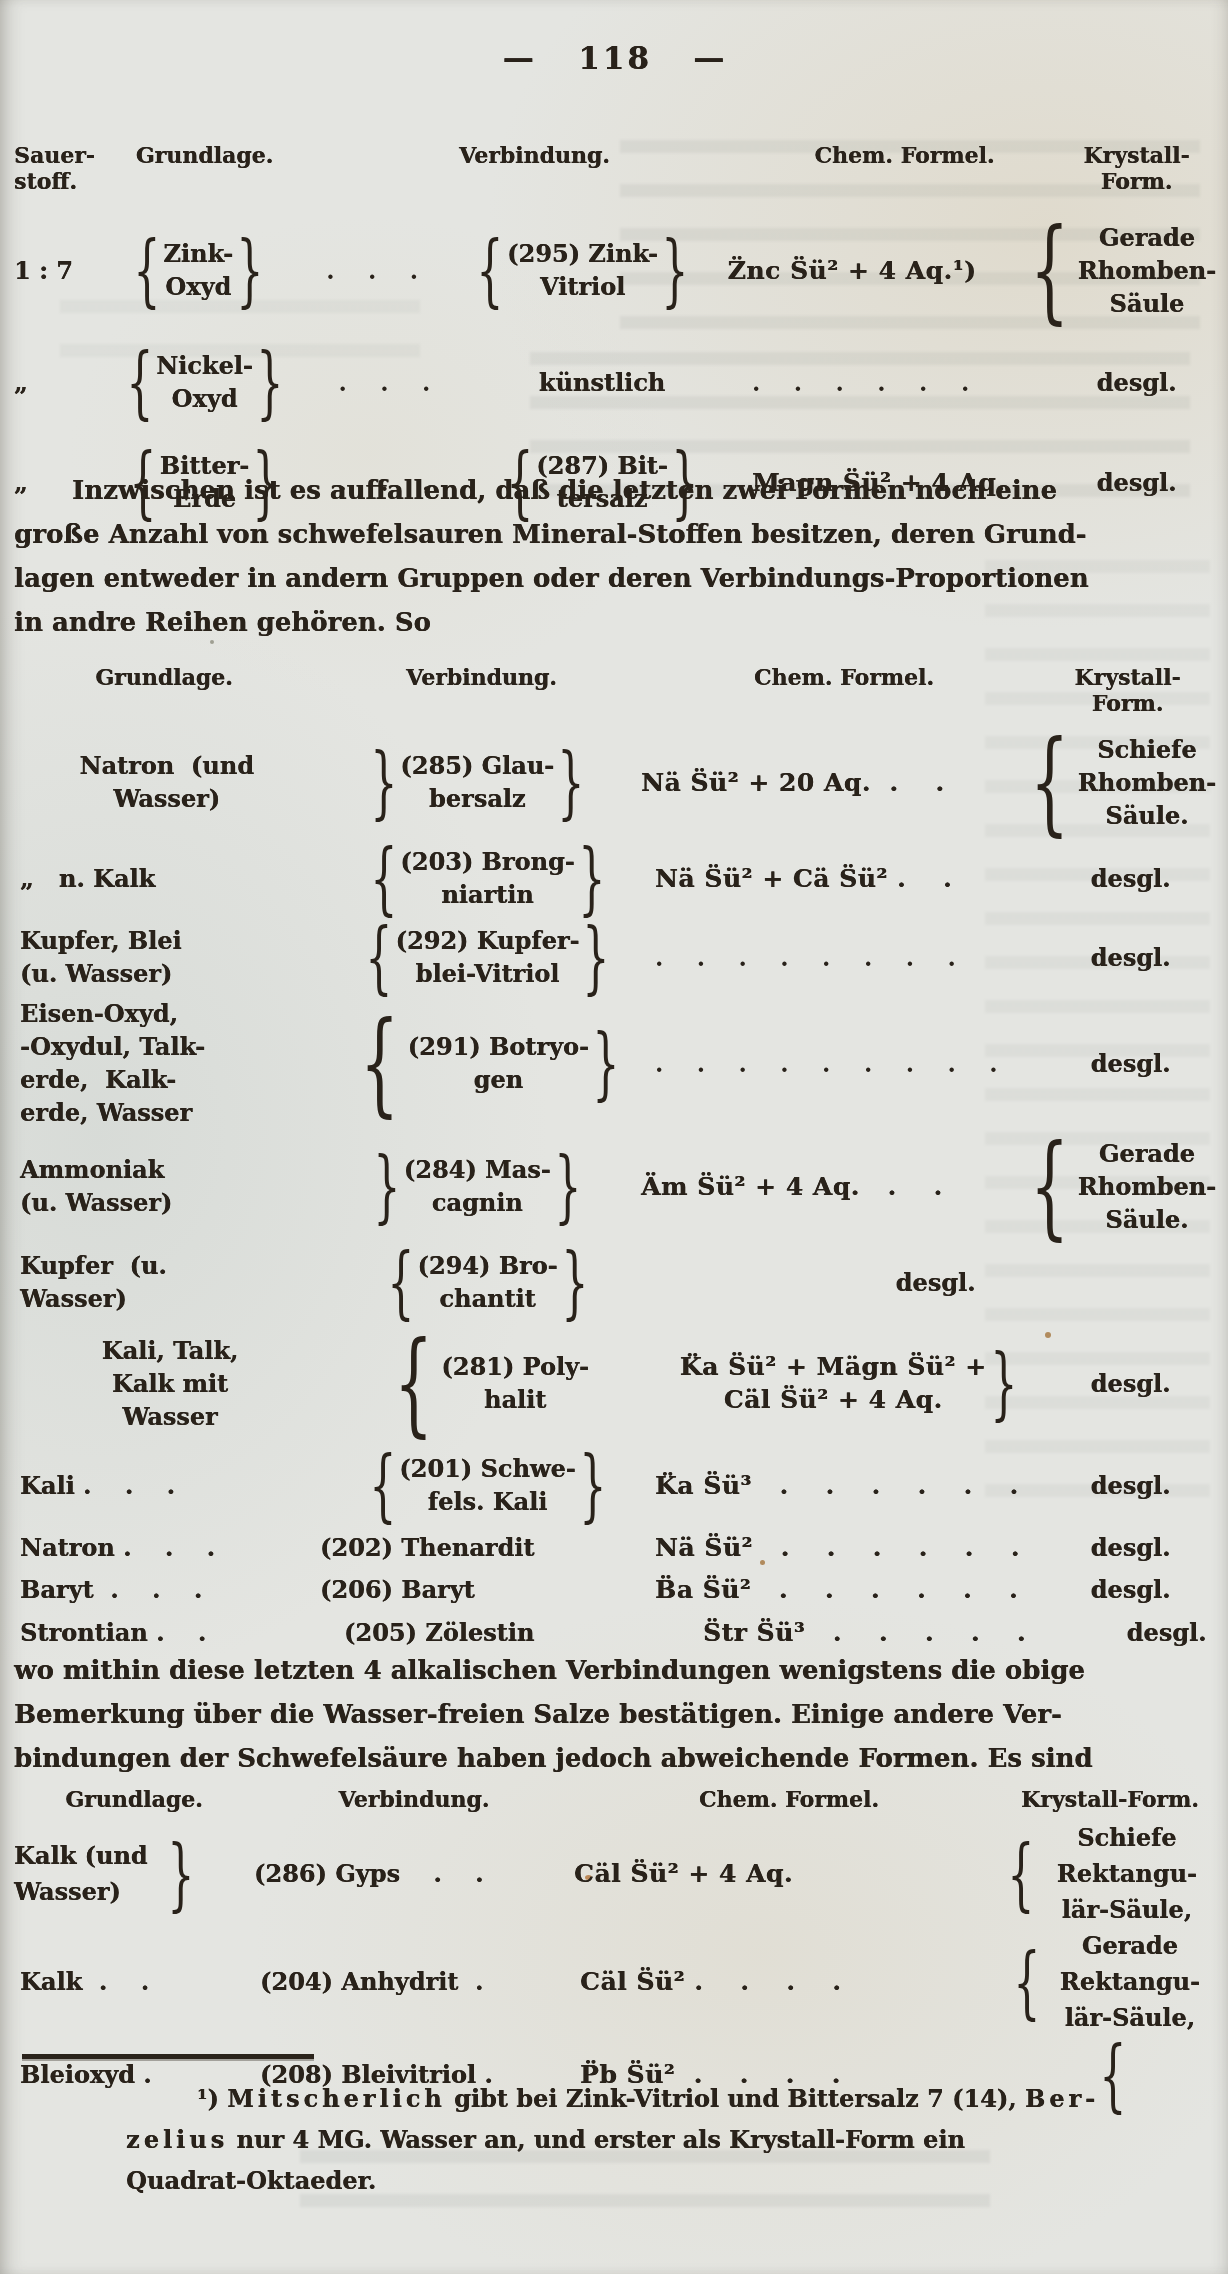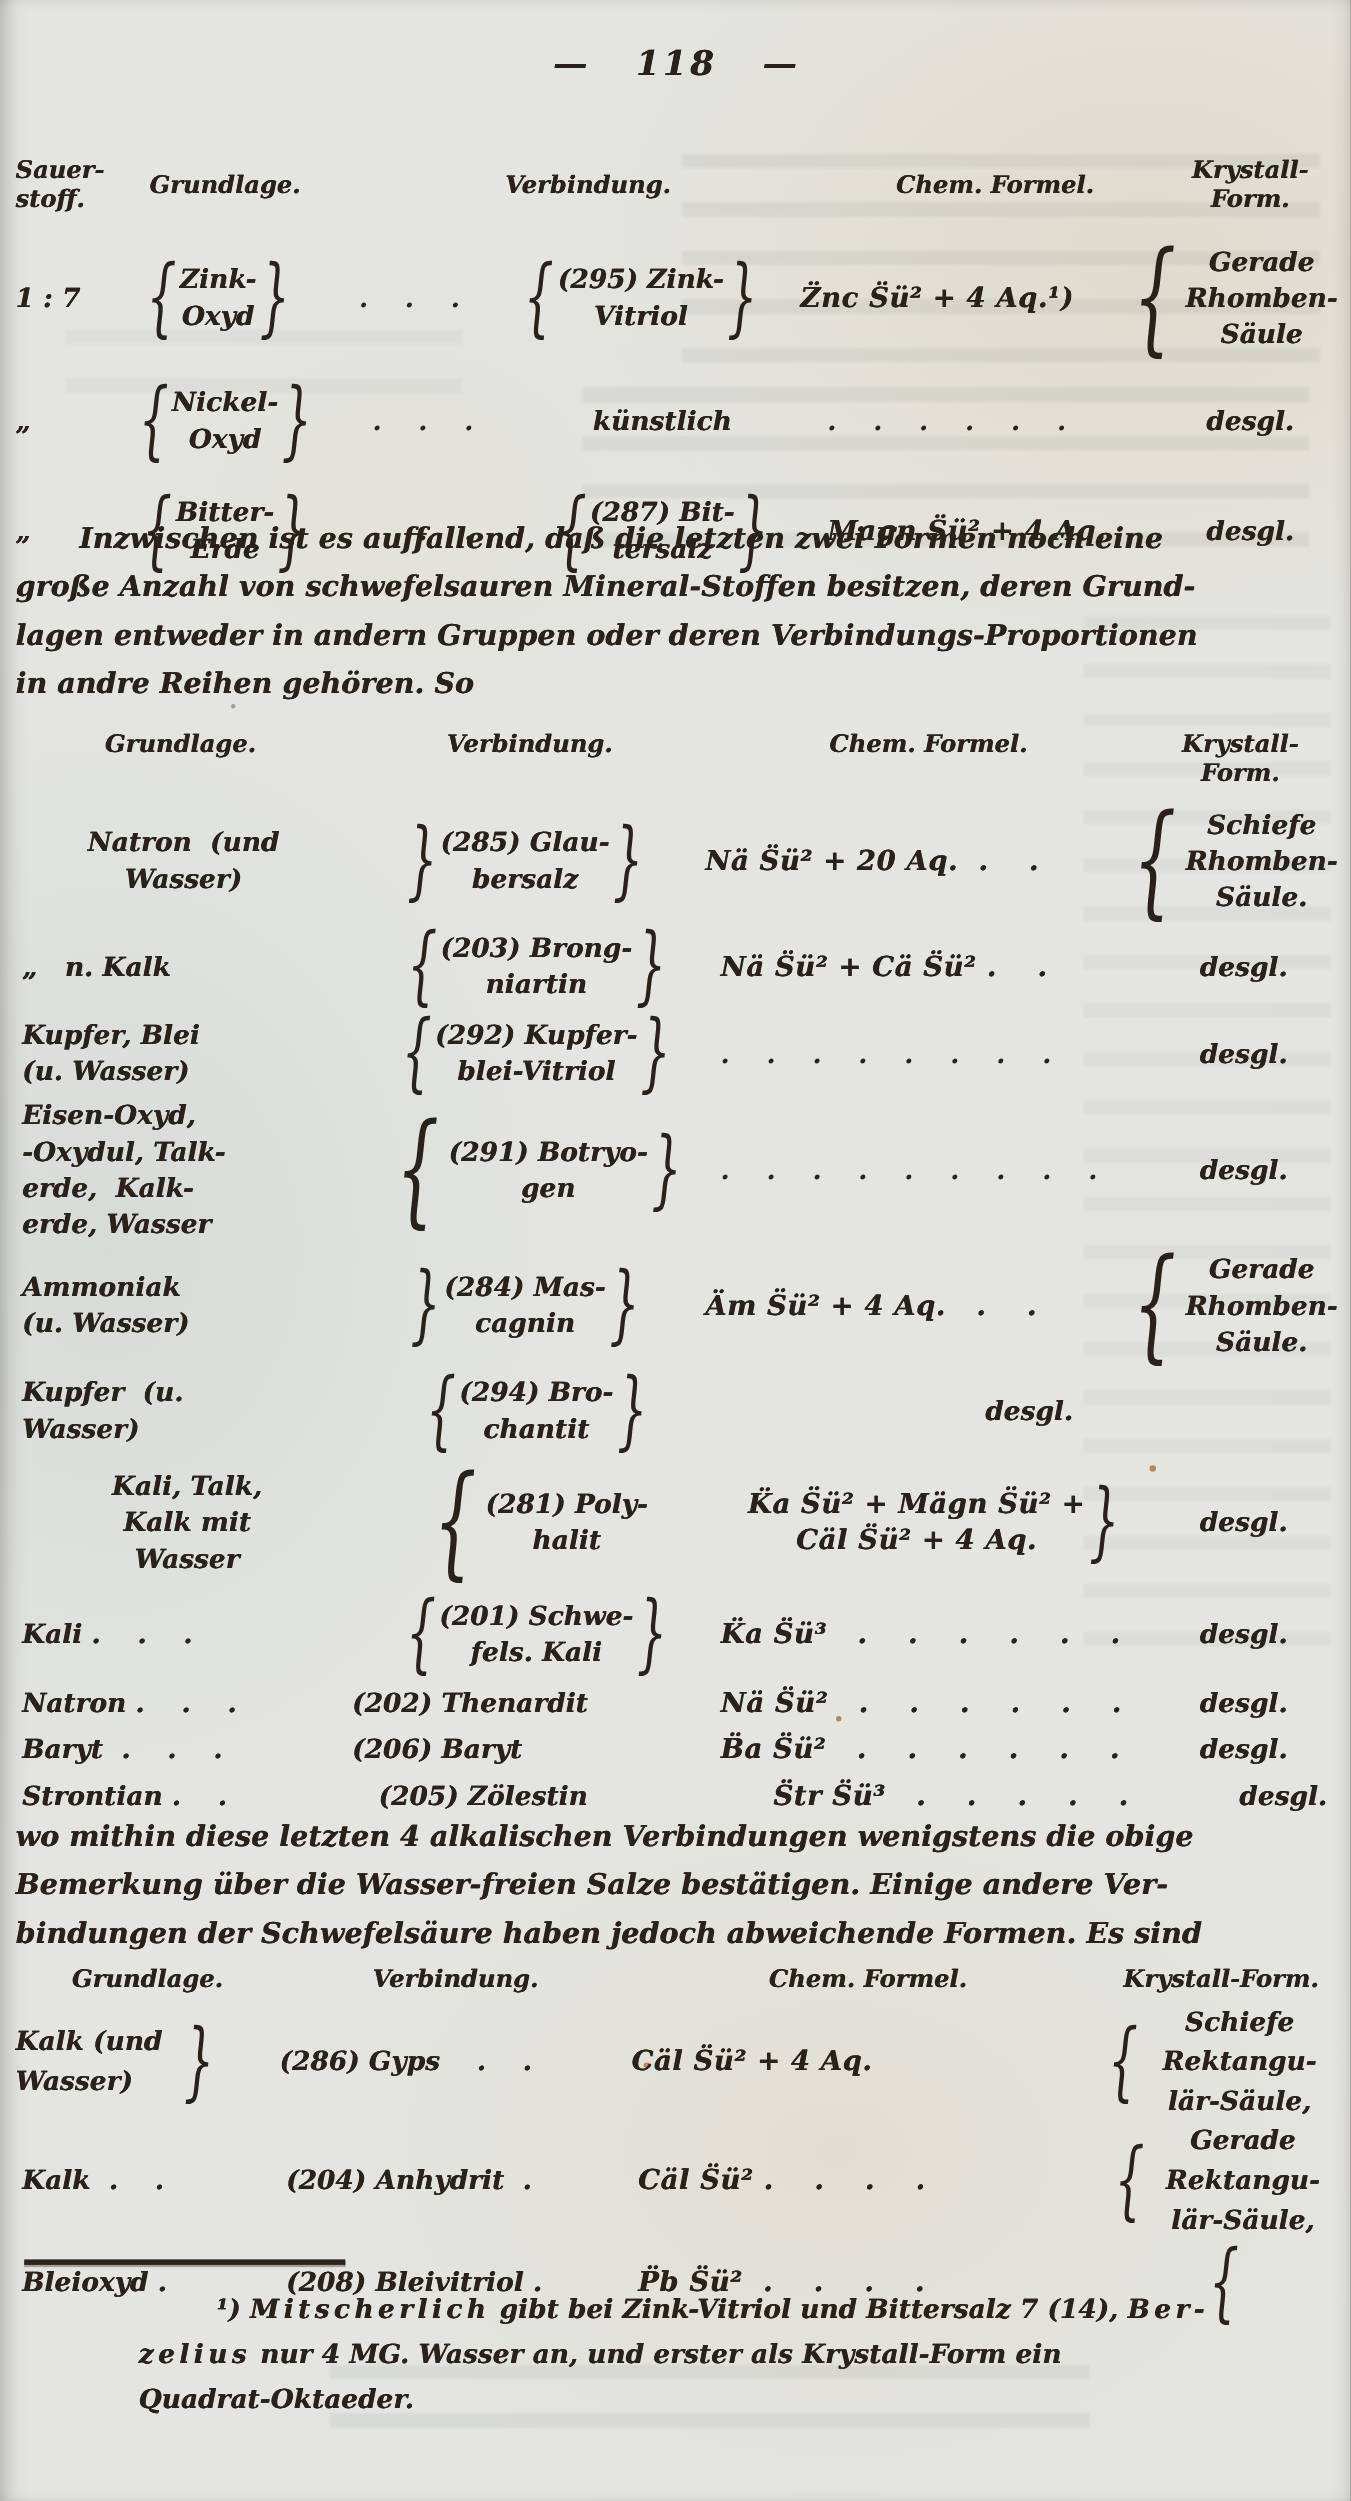--- a/index.html
+++ b/index.html
@@ -8,21 +8,20 @@
     background:
       radial-gradient(ellipse 900px 650px at 85% 10%, rgba(216,201,172,.38), transparent 62%),
       radial-gradient(ellipse 750px 900px at 8% 50%, rgba(205,211,207,.55), transparent 60%),
       radial-gradient(ellipse 850px 600px at 62% 86%, rgba(218,208,186,.32), transparent 60%),
       radial-gradient(ellipse 500px 400px at 30% 20%, rgba(222,216,198,.28), transparent 60%),
       #e4e5e1;
     color:#29221a;
     font-family:"DejaVu Serif", serif;
     font-weight:700;
     box-shadow: inset 14px 0 22px -14px rgba(60,55,45,.45), inset -10px 0 18px -12px rgba(60,55,45,.3);
-    font-style: italic;
   }
   .sec{position:absolute;left:14px;right:12px;z-index:2;}
   .txt{text-shadow:0.35px 0 0 currentColor;}
   
   .s-pageno{top:40px;text-align:center;font-size:31px;letter-spacing:3px;white-space:pre-wrap;}
   
   .para{font-size:26px;line-height:44px;white-space:pre-line;}
   .s-p1{top:468px;text-indent:58px;}
   .s-p2{top:1648px;}
   
@@ -46,21 +45,21 @@
   .t1 .w-f{width:305px;}
   .t1 .w-kw{flex:1;}
   .t1-h .h-ox{width:78px;text-align:left;}
   .t1-h .h-base{width:225px;}
   .t1-h .h-verb{width:435px;}
   .t1-h .h-form{width:305px;}
   .t1-h .h-kf{flex:1;}
   .t1 .row1{min-height:128px;}
   .t1 .row2{min-height:96px;}
   .t1 .row3{min-height:104px;}
-  .t1 .hdr{margin-bottom:12px;align-items:center;}
+  .t1 .hdr{margin-bottom:12px;}
   
   .s-t2{top:664px;}
   .t2 .w2-base{width:300px;padding-left:6px;}
   .t2 .w2-vw{width:335px;}
   .t2 .w2-f{width:390px;}
   .t2 .w2-k{flex:1;text-align:center;}
   .t2-h{margin-bottom:10px;}
   .t2-h .h2-base{width:300px;}
   .t2-h .h2-verb{width:335px;}
   .t2-h .h2-form{width:390px;}

